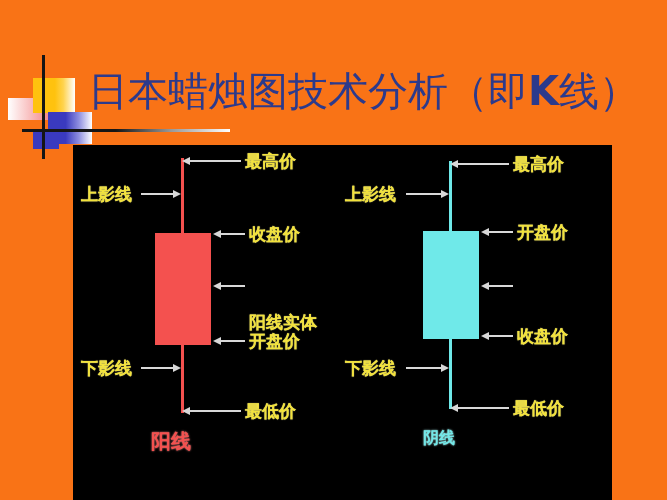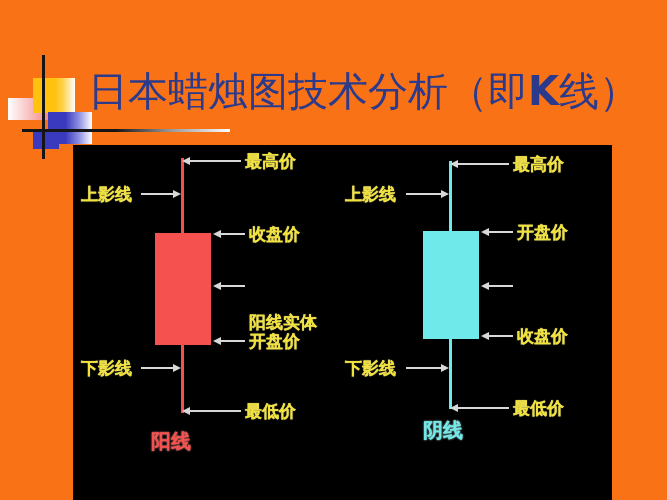--- a/index.html
+++ b/index.html
@@ -162,16 +162,16 @@
     <div class="lbl" style="left:272px;top:212px;">下影线</div>
     <div class="arrow right" style="left:333px;top:222px;width:36px;">
         <span class="head"></span>
       </div>
 
     <div class="arrow left" style="left:384px;top:262px;width:52px;">
         <span class="head"></span>
       </div>
     <div class="lbl" style="left:440px;top:252px;">最低价</div>
 
-    <div class="lbl lbl-cyan" style="left:350px;top:272px;font-size:20px;">阴线</div>
+    <div class="lbl lbl-cyan" style="left:350px;top:283px;font-size:16px;">阴线</div>
 
   </div>
 </div>
 
 </body></html>

